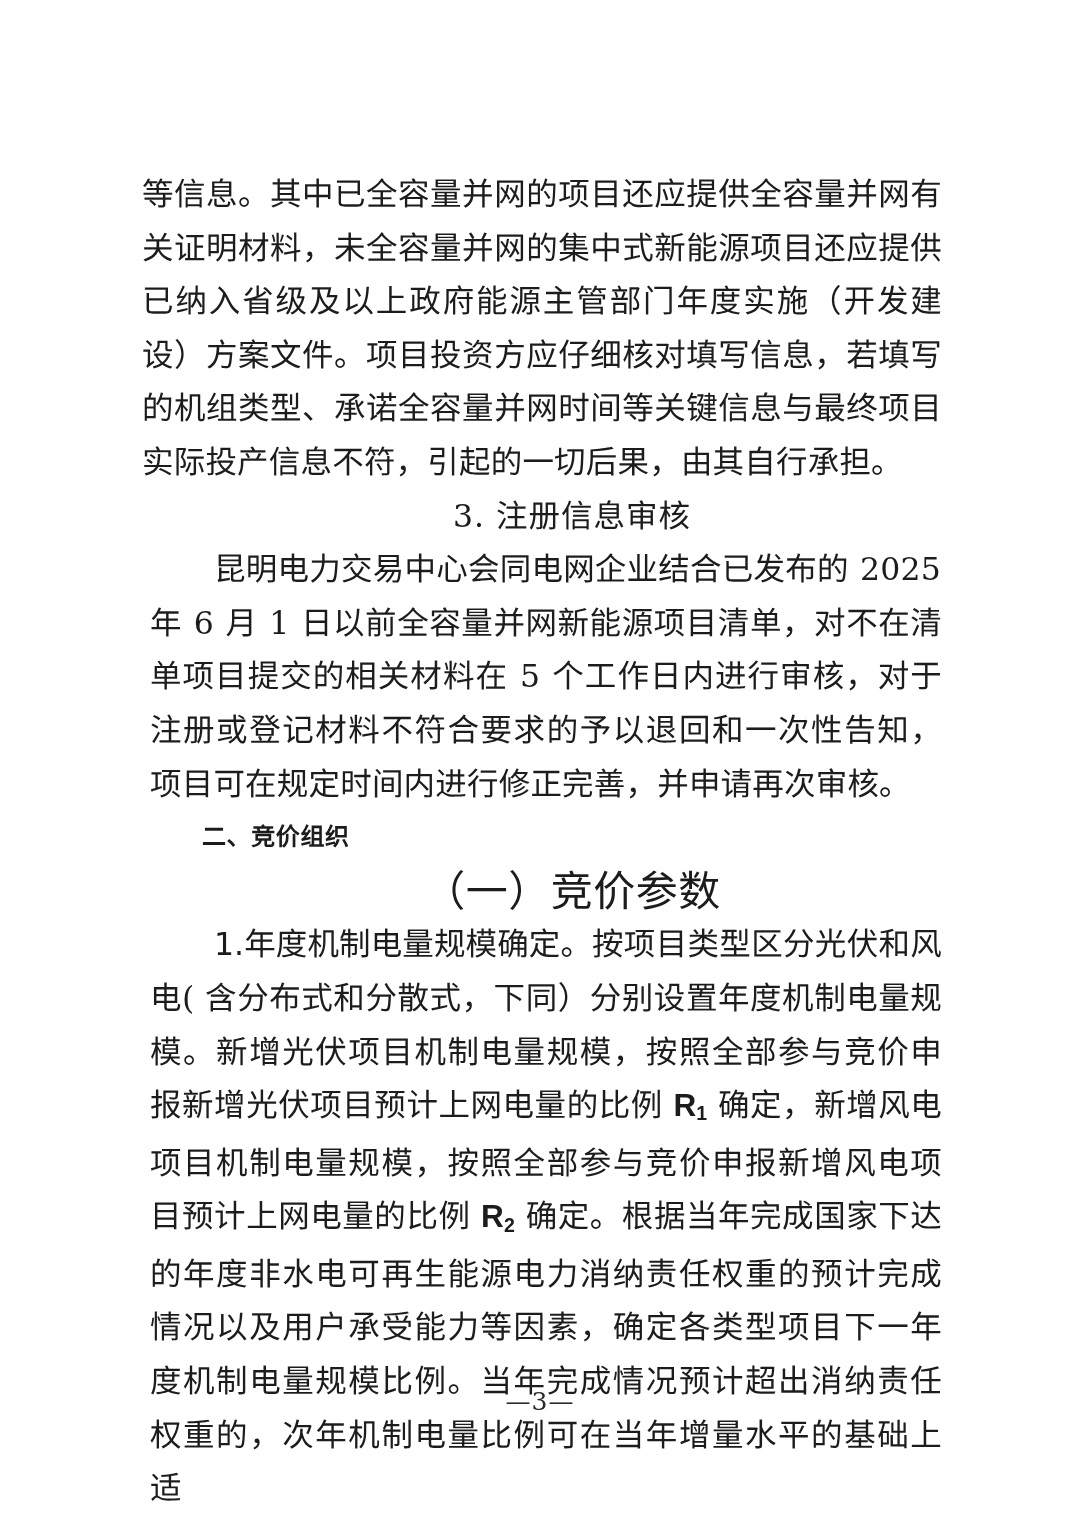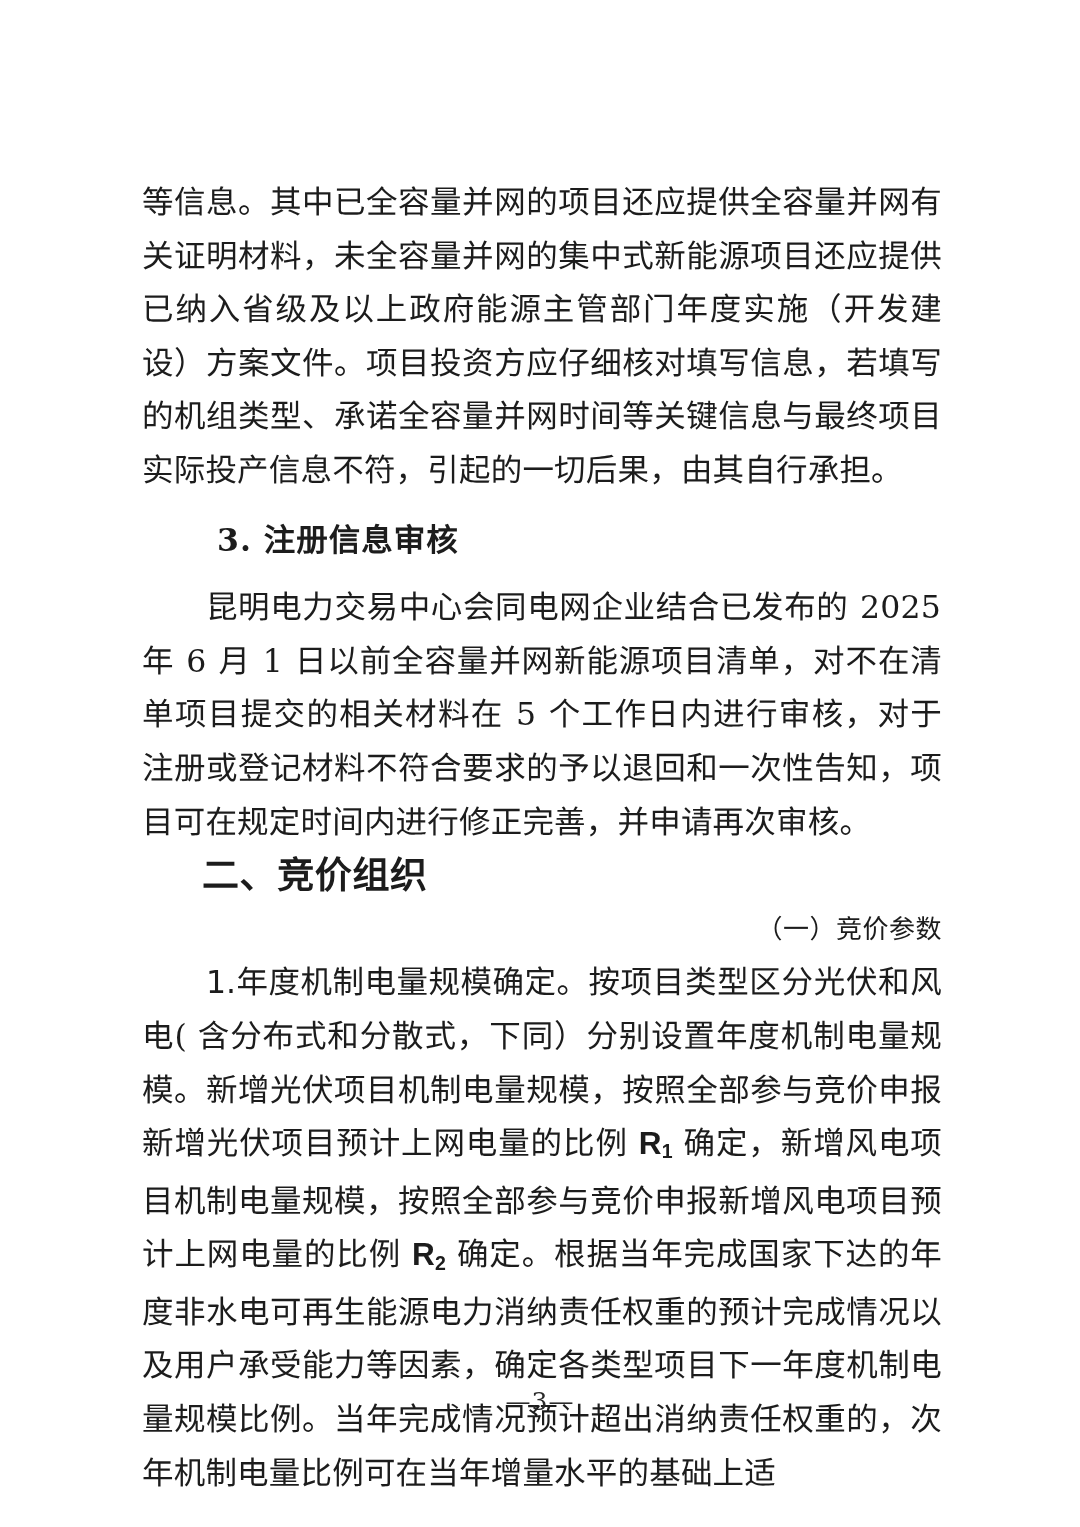--- a/index.html
+++ b/index.html
@@ -21,71 +21,72 @@
     height: 1527px;
     background: #ffffff;
     overflow: hidden;
     box-sizing: border-box;
   }
 
   
   #content {
     position: absolute;
     left: 142px;
-    top: 176px;
+    top: 168px;
     width: 800px;
   }
 
   .para {
     margin: 0;
     font-size: 31.5px;
     line-height: 53.6px;
     letter-spacing: 0.2px;
     text-align: justify;
     text-justify: inter-character;
     text-align-last: left;
     word-break: break-all;
     font-weight: 400;
   }
 
   .para.indent2 {
     text-indent: 64px;
+    margin-left: 8px;
   }
 
   
   .heading {
     margin: 0;
-    font-size: 37px;
+    font-size: 24px;
     line-height: 53.6px;
     font-weight: 700;
     letter-spacing: 0.6px;
     text-indent: 60px;
     font-family: "DejaVu Sans", "Liberation Sans", sans-serif;
     text-align: left;
   }
 
   .heading-serif {
-    margin: 15px;
+    margin: 0;
     font-size: 31.5px;
     line-height: 53.6px;
-    font-weight: 700;
+    font-weight: 400;
     letter-spacing: 1px;
     text-indent: 60px;
     font-family: "DejaVu Serif", "Liberation Serif", serif;
-    text-align: left;
+    text-align: center;
   }
 
   .subheading {
     margin: 0;
-    font-size: 26px;
+    font-size: 42px;
     line-height: 53.6px;
     font-weight: 400;
     letter-spacing: 0.5px;
     text-indent: 60px;
-    text-align: right;
+    text-align: center;
   }
 
   
   .lead {
     font-family: "DejaVu Sans", "Liberation Sans", sans-serif;
     font-weight: 400;
     letter-spacing: 0px;
   }
 
   .var {

